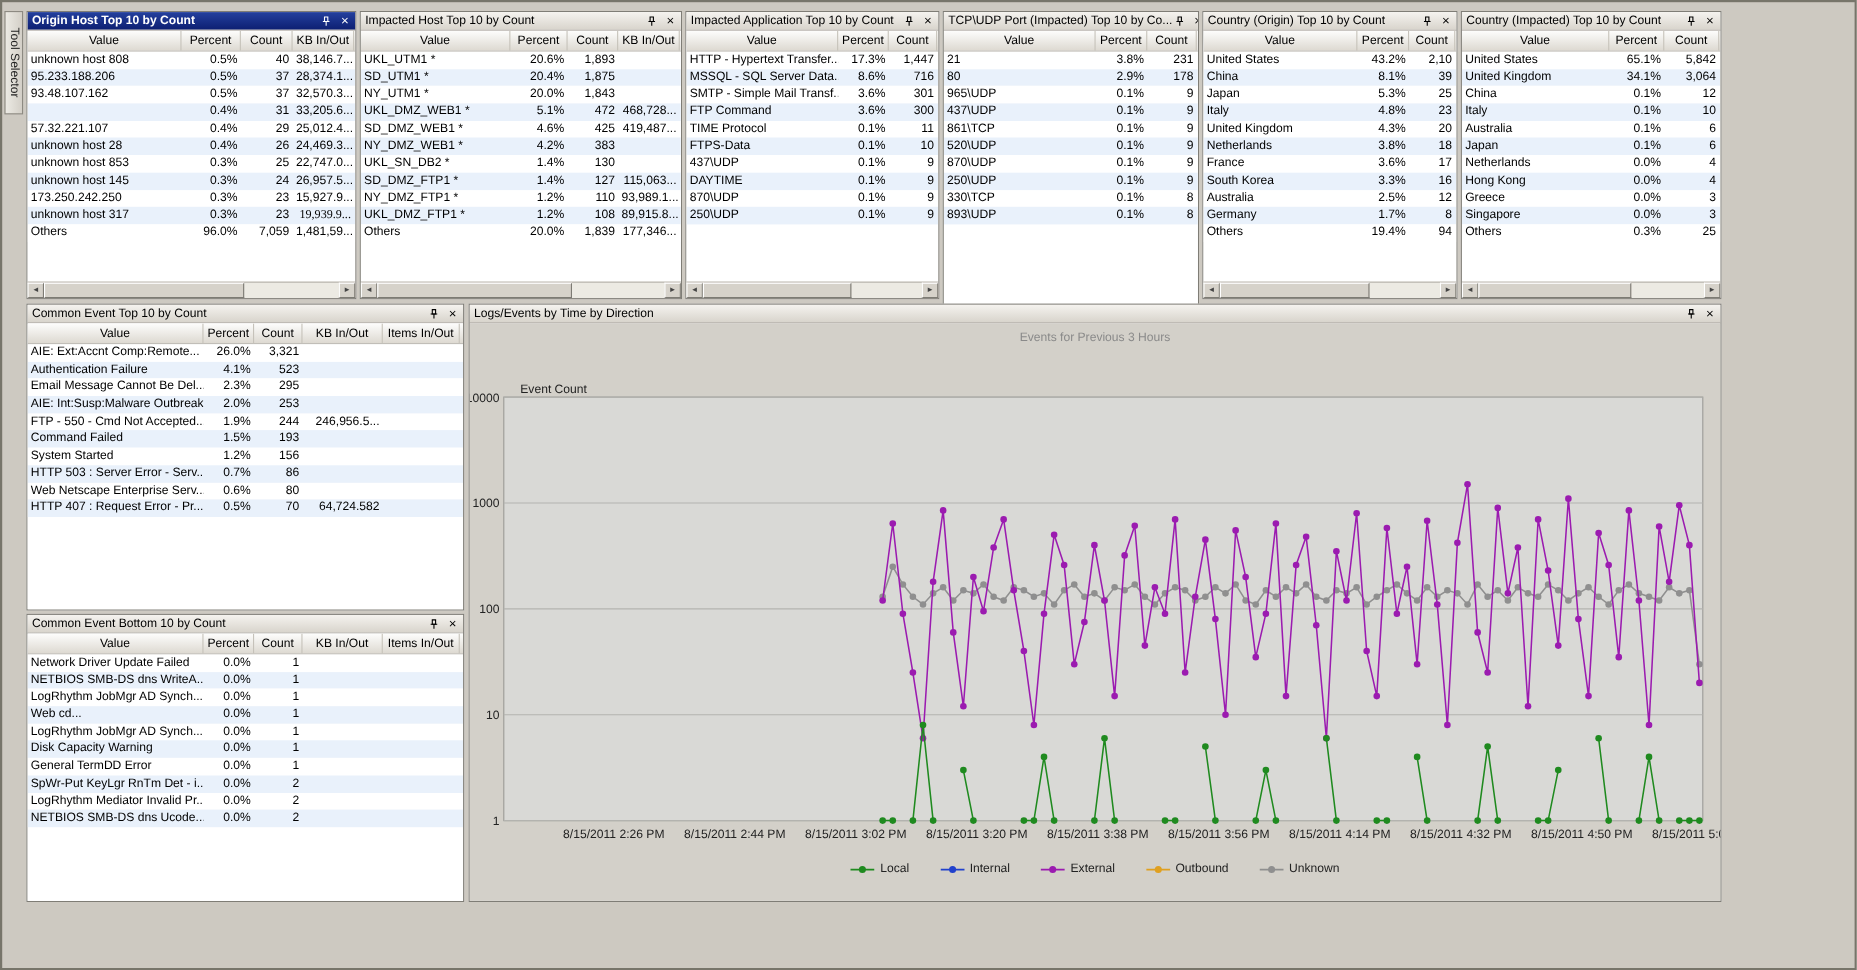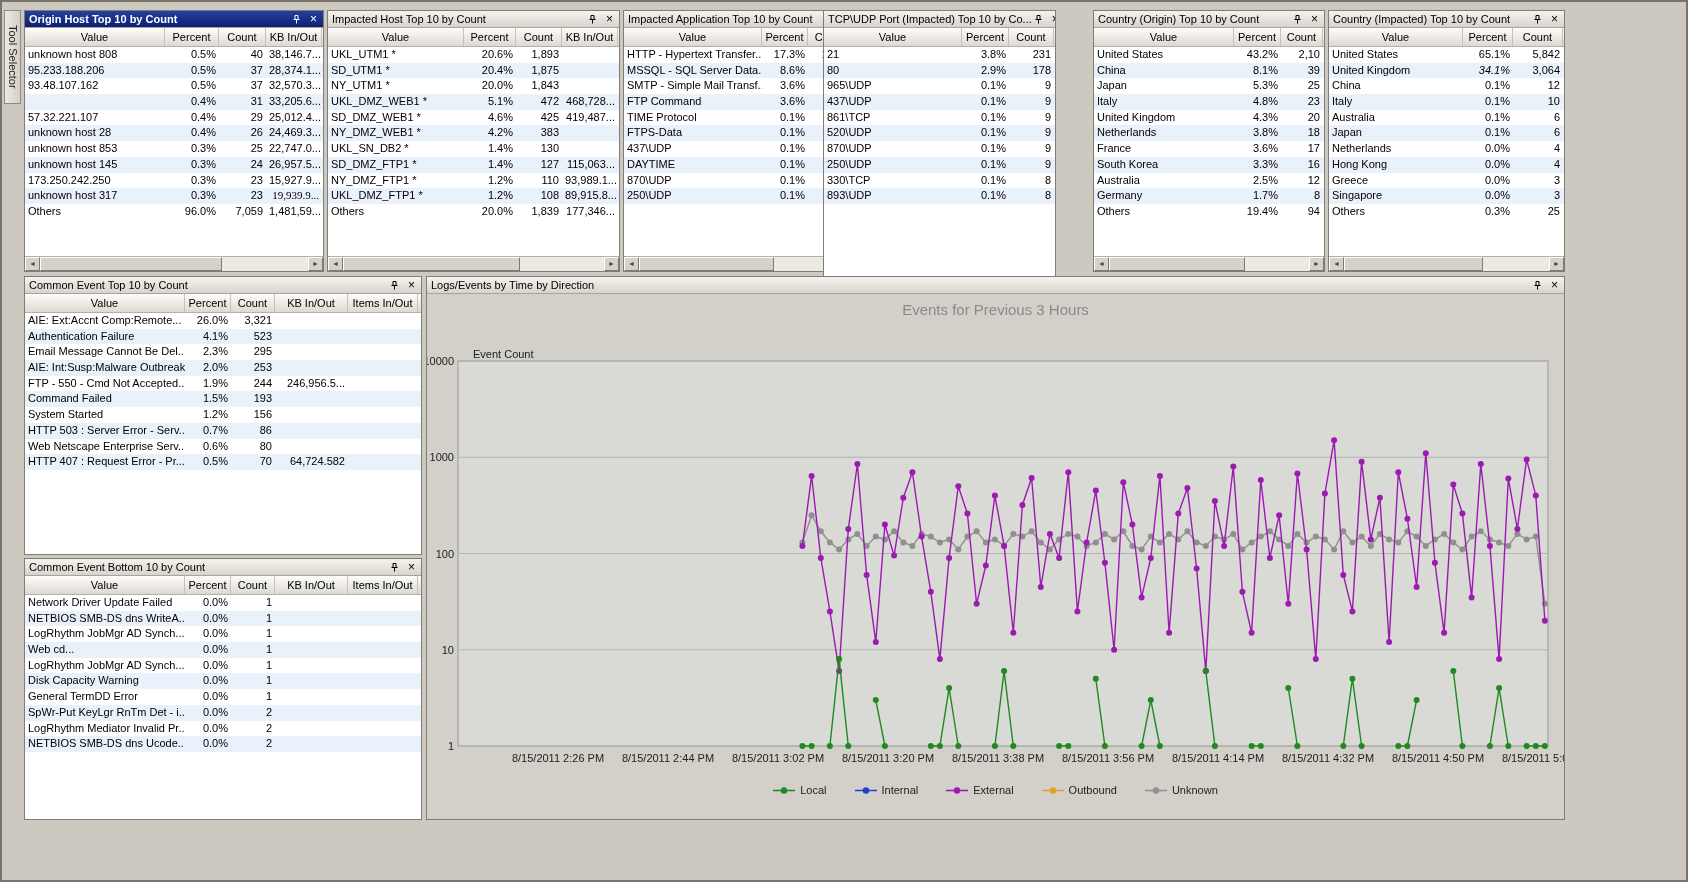--- a/index.html
+++ b/index.html
@@ -25,21 +25,21 @@
   .td{font-size:11px;line-height:15.5px;padding:0 3px;box-sizing:border-box;overflow:hidden;white-space:nowrap;flex:0 0 auto;}
   .td.num{text-align:right;}
   .hscroll{position:absolute;bottom:0;left:0;right:0;height:15px;background:#eceae3;border-top:1px solid #b4b0a8;
     display:flex;align-items:center;box-sizing:border-box;}
   .sarr{width:15px;height:14px;flex:0 0 auto;background:#d6d2ca;border:1px solid;border-color:#fff #7d7b74 #7d7b74 #fff;
     box-sizing:border-box;font-size:7px;line-height:12px;text-align:center;color:#444;}
   .strack{flex:1;position:relative;height:14px;}
   .sthumb{position:absolute;left:0;top:0;height:14px;width:68%;background:#d6d2ca;border:1px solid;
     border-color:#fff #7d7b74 #7d7b74 #fff;box-sizing:border-box;}
   .chartbody{position:absolute;top:17px;left:0;right:0;bottom:0;background:#d3d0c9;}
-  .charttitle{position:absolute;top:7px;left:0;width:100%;text-align:center;font-size:15px;color:#8a8a8a;}
+  .charttitle{position:absolute;top:7px;left:0;width:100%;text-align:center;font-size:11px;color:#8a8a8a;}
   .ylabel{position:absolute;left:46px;top:54px;font-size:11px;color:#222;}
   #chart-svg{position:absolute;left:0;top:0;}
   #chart-svg text{font-family:"Liberation Sans",sans-serif;font-size:11px;fill:#222;}
   .legend{position:absolute;left:0;right:0;top:490px;display:flex;justify-content:center;gap:28px;font-size:11px;color:#222;}
   .legend-item{display:flex;align-items:center;gap:5px;justify-content:flex-end;}
 </style>
 </head>
 <body>
 
 <div class="app">
@@ -313,21 +313,21 @@
       </div>
     <div class="hscroll">
         <span class="sarr">◄</span>
         <span class="strack">
           <span class="sthumb"></span>
         </span>
         <span class="sarr">►</span>
       </div>
   </div>
 
-  <div class="panel" style="left:821px;top:8px;width:233px;height:325px">
+  <div class="panel" style="left:855px;top:8px;width:233px;height:325px">
     <div class="titlebar">
       <span>TCP\UDP Port (Impacted) Top 10 by Co...</span>
       <span class="btns">
         <span class="pinbtn">
             <svg width="11" height="11" viewBox="0 0 11 11">
               <path d="M4 1.5 h3 v4 h-3 z" fill="none" stroke="currentColor"></path>
               <line x1="2.5" y1="5.5" x2="8.5" y2="5.5" stroke="currentColor"></line>
               <line x1="5.5" y1="5.5" x2="5.5" y2="9.5" stroke="currentColor"></line>
             </svg>
           </span>
@@ -505,21 +505,21 @@
           <div class="th" style="width: 50px;">Percent</div>
           <div class="th" style="width: 50px;">Count</div>
         </div>
         <div class="tr">
           <div class="td" style="width: 134px;">United States</div>
           <div class="td num" style="width: 50px;">65.1%</div>
           <div class="td num" style="width: 50px;">5,842</div>
         </div>
         <div class="tr alt">
           <div class="td" style="width: 134px;">United Kingdom</div>
-          <div class="td num" style="width: 50px; font-style: italic;">34.1%</div>
+          <div class="td num" style="width: 50px;">34.1%</div>
           <div class="td num" style="width: 50px;">3,064</div>
         </div>
         <div class="tr">
           <div class="td" style="width: 134px;">China</div>
           <div class="td num" style="width: 50px;">0.1%</div>
           <div class="td num" style="width: 50px;">12</div>
         </div>
         <div class="tr alt">
           <div class="td" style="width: 134px;">Italy</div>
           <div class="td num" style="width: 50px;">0.1%</div>

